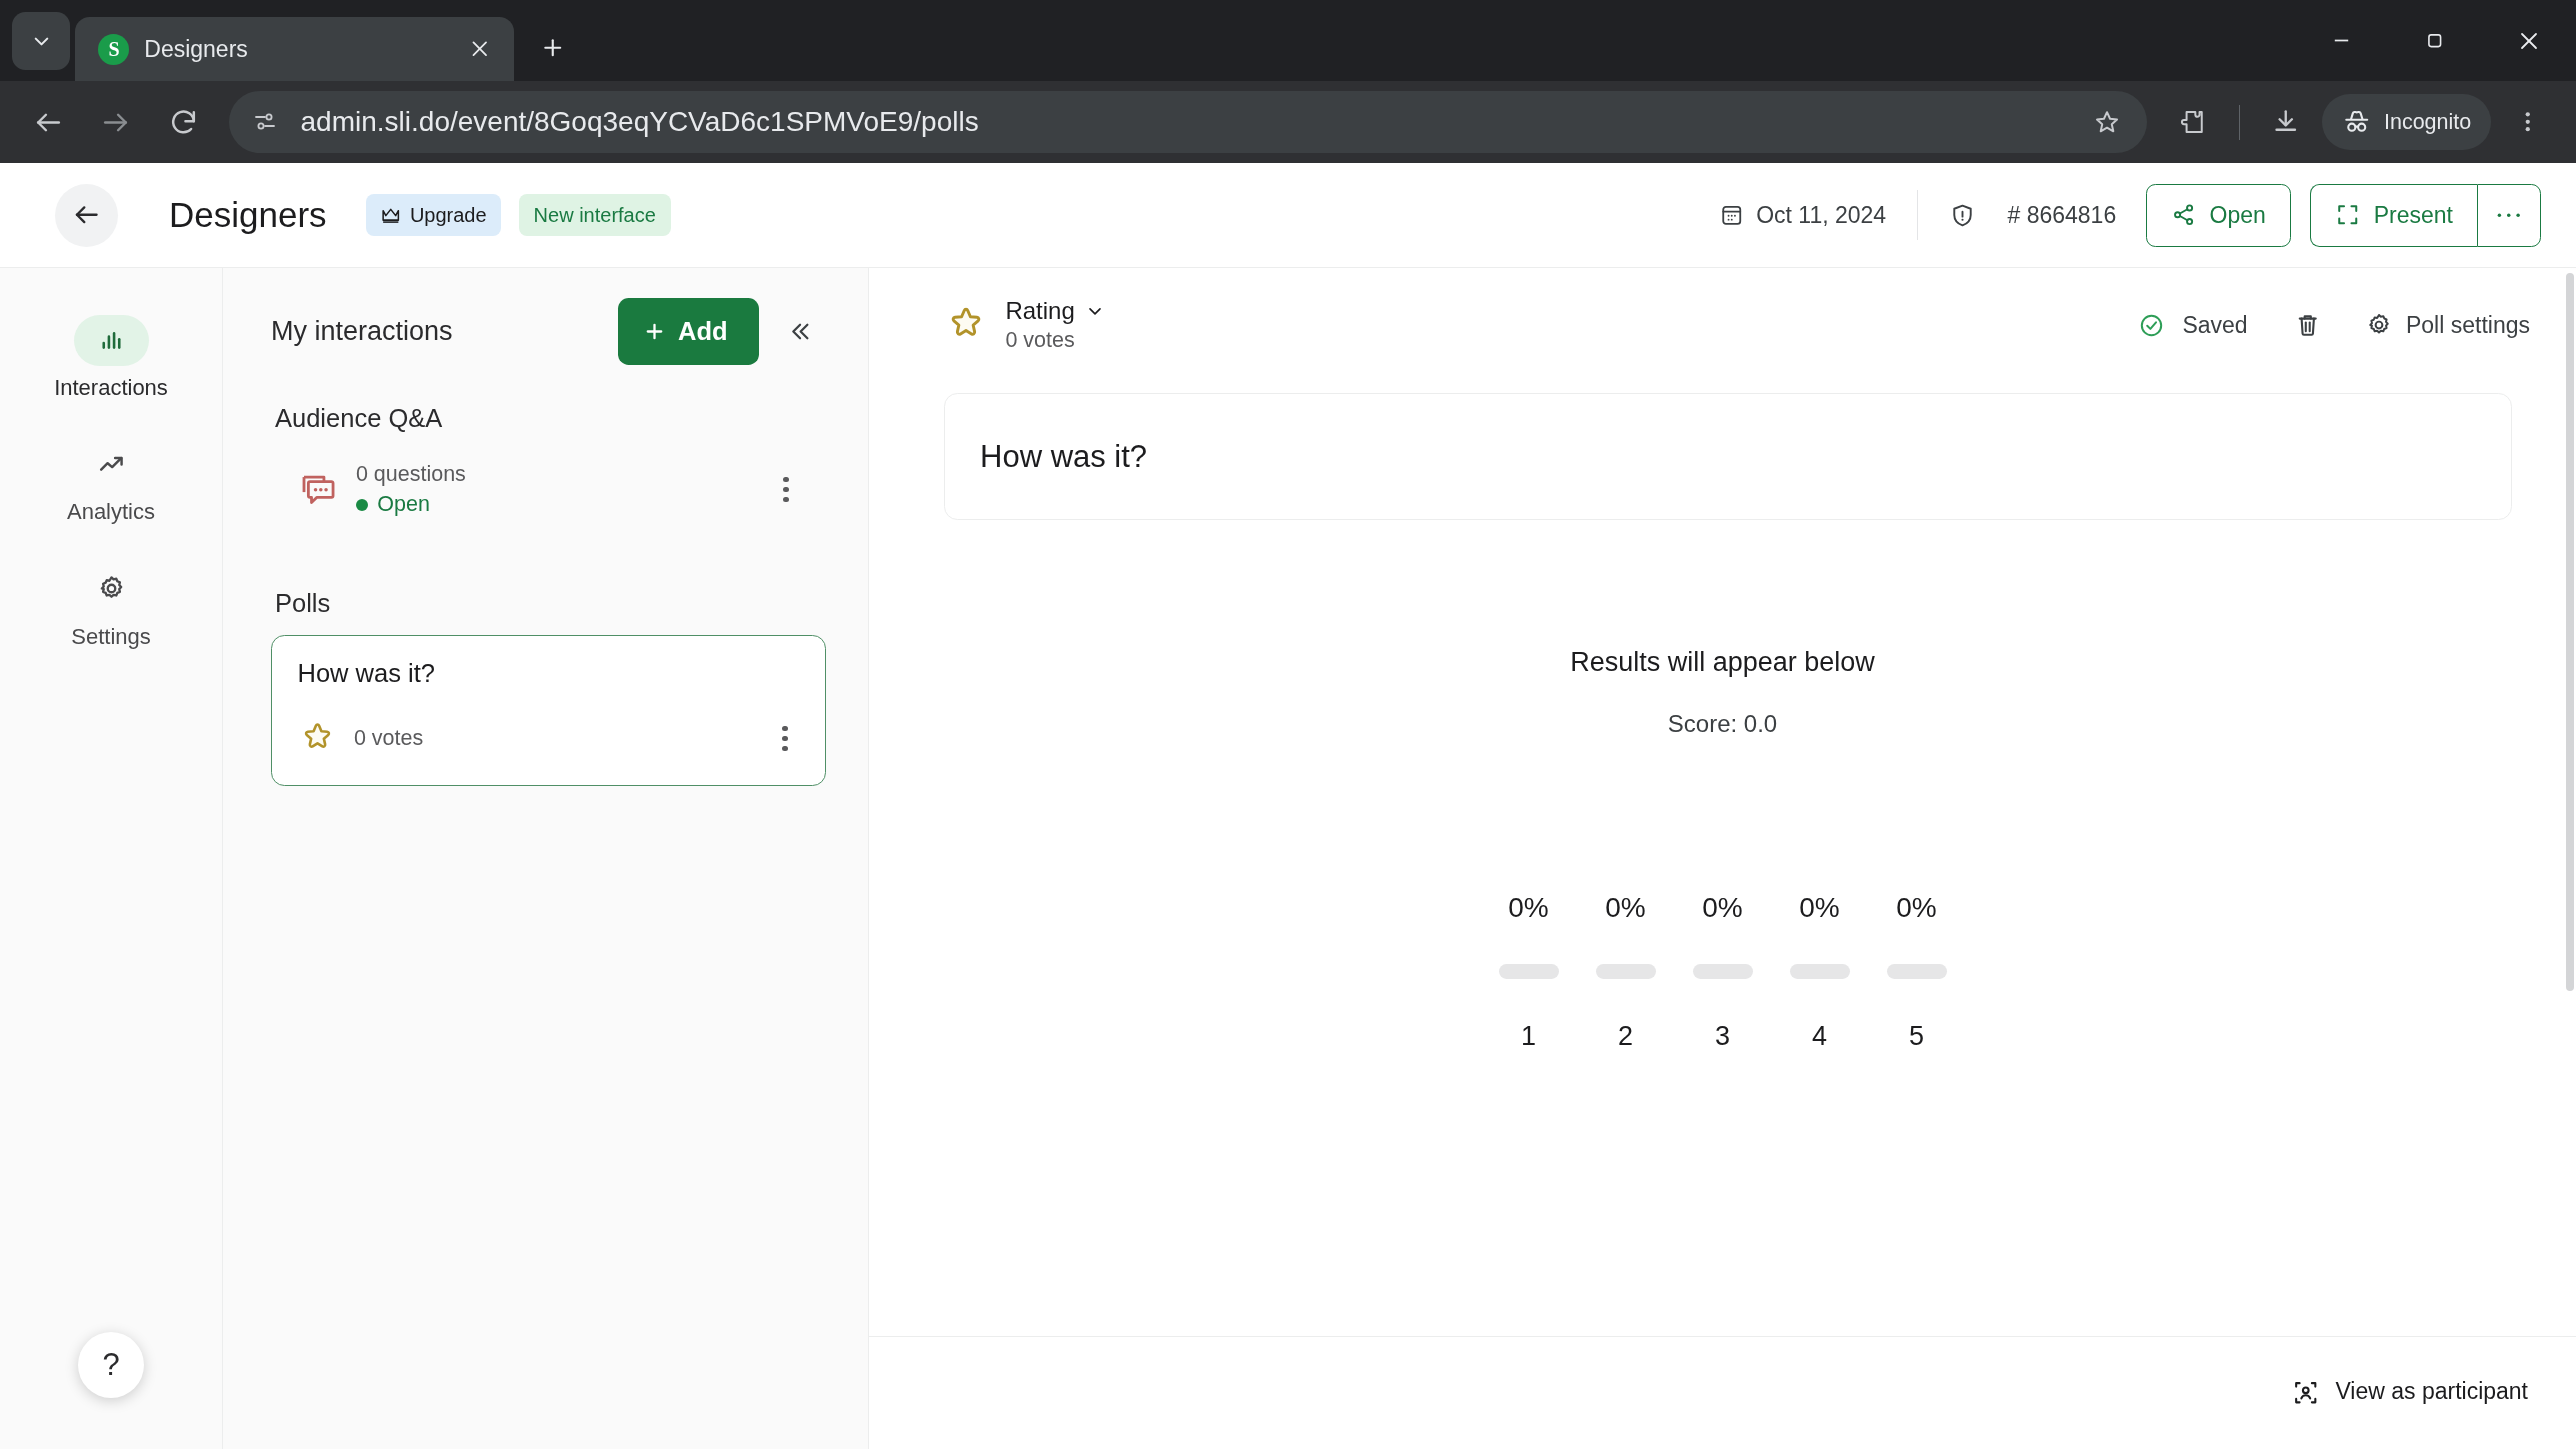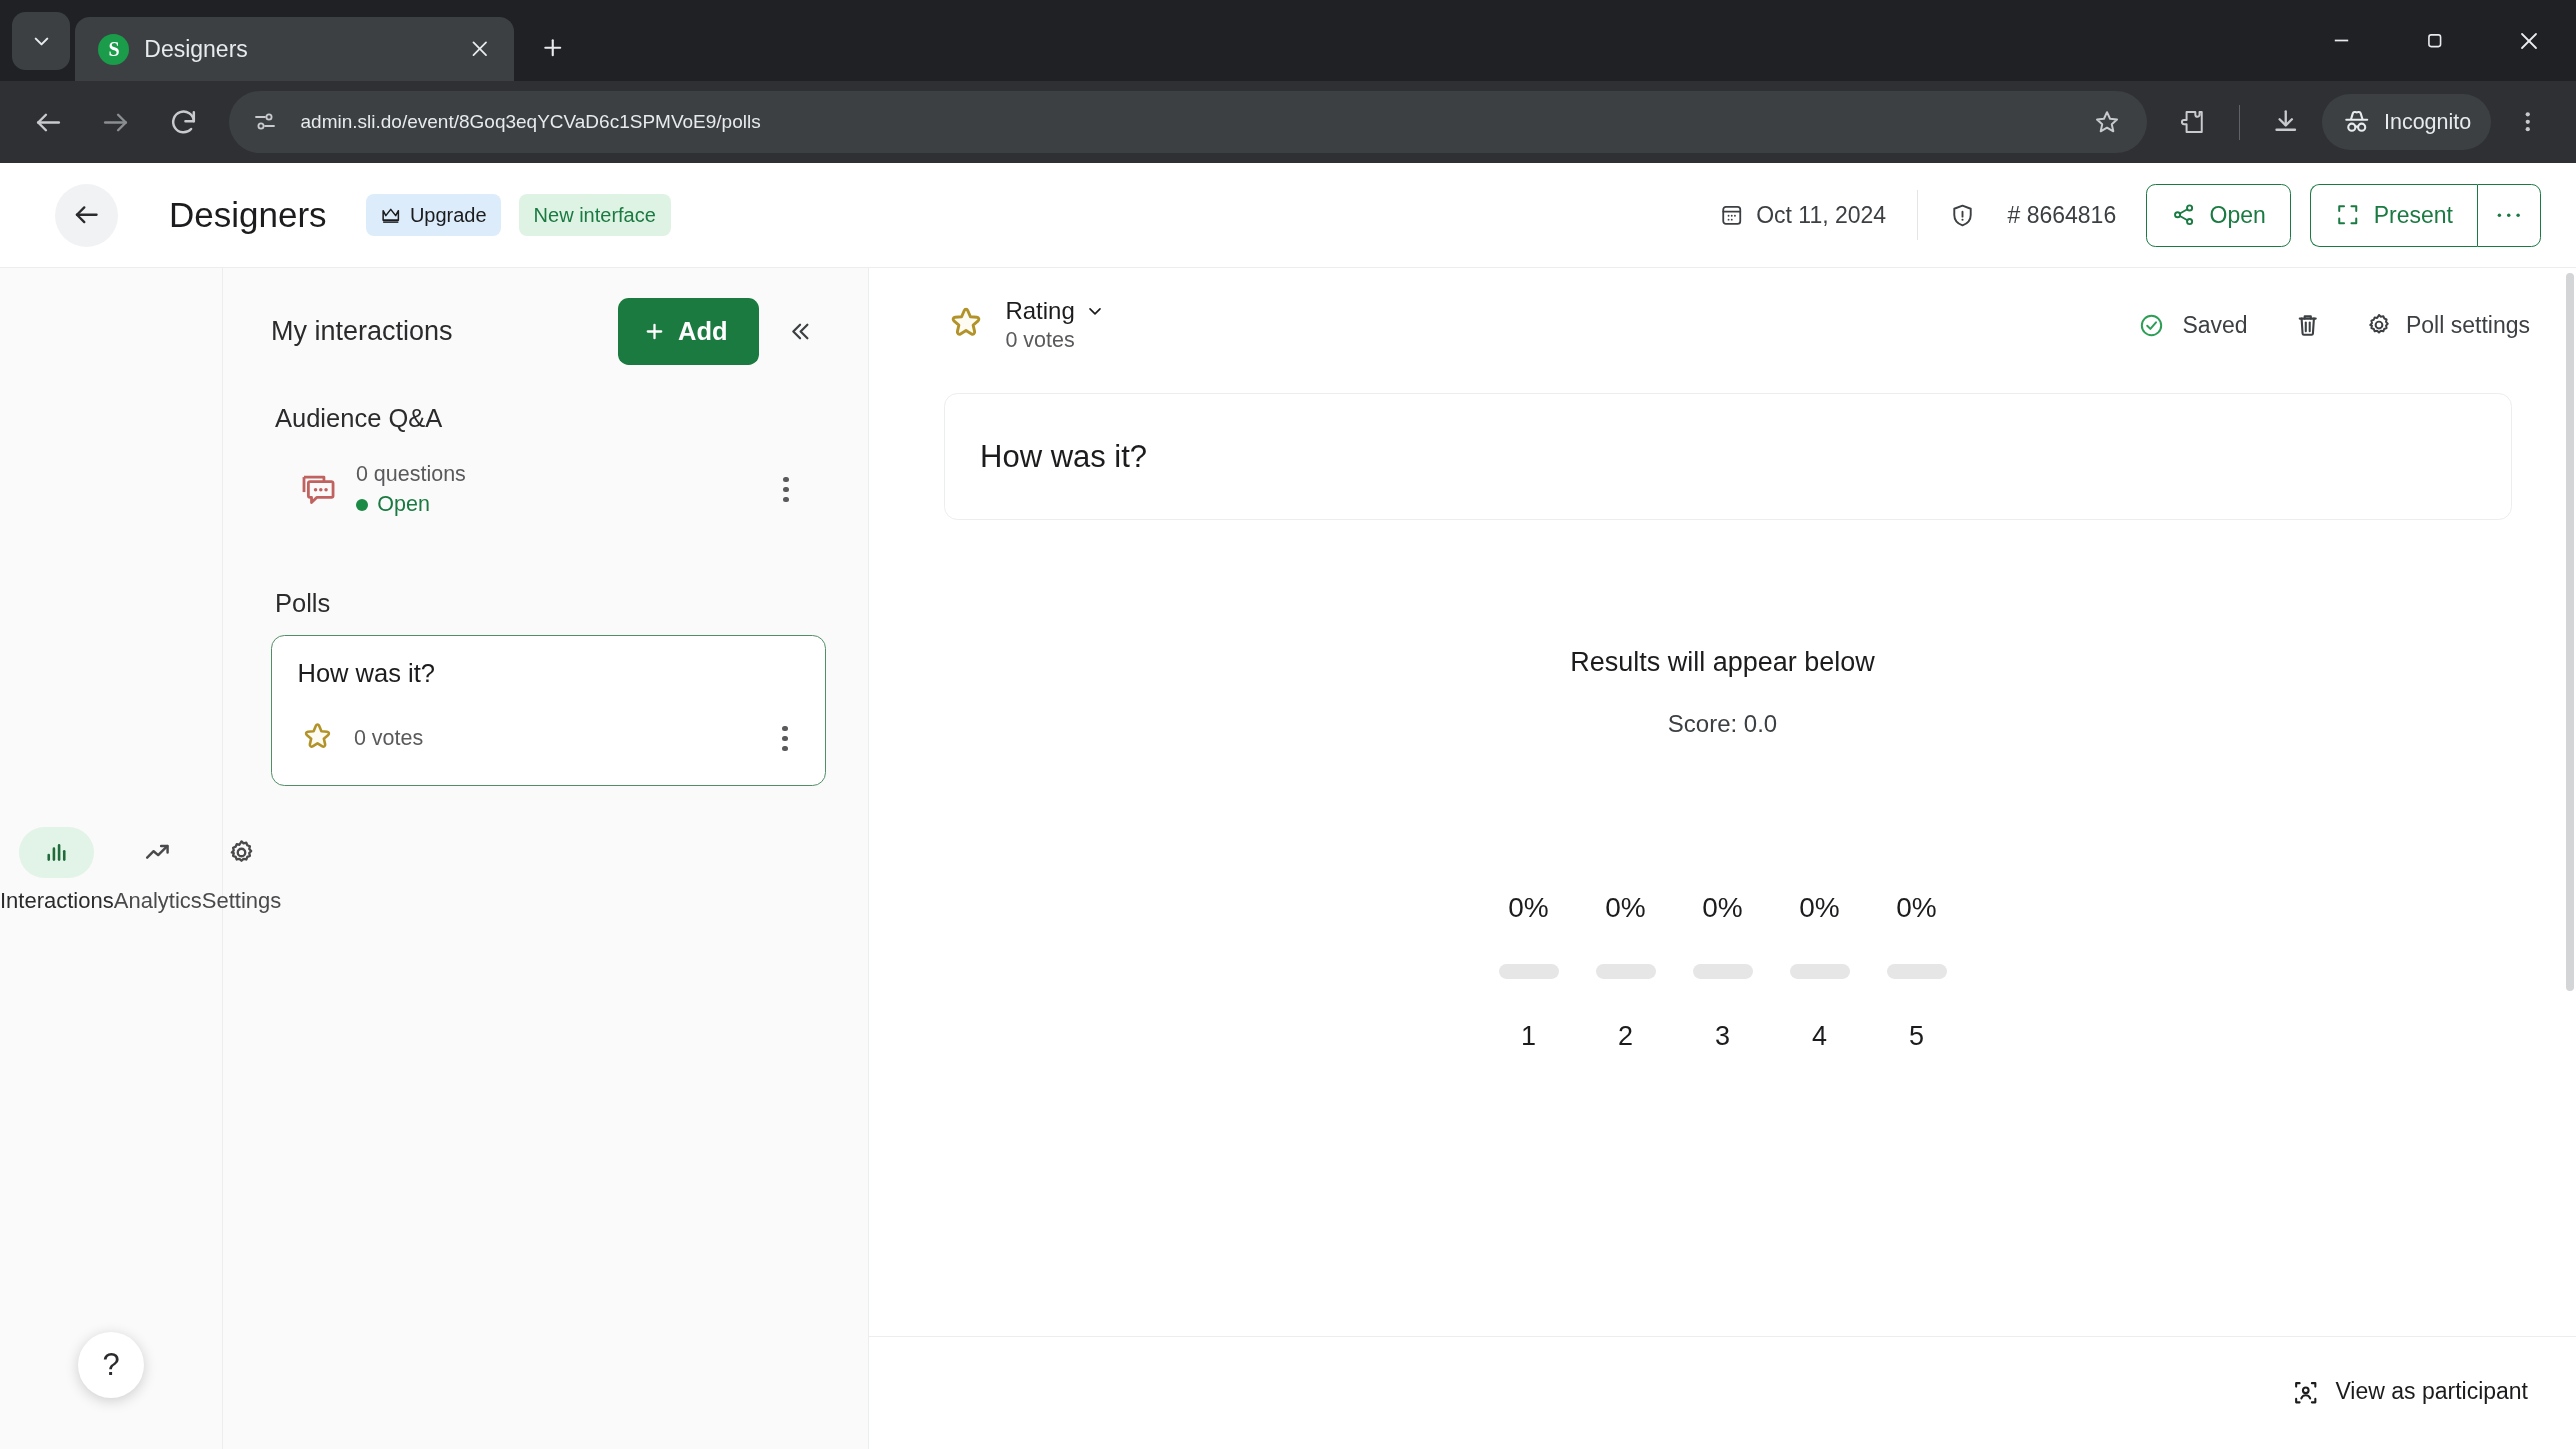--- a/index.html
+++ b/index.html
@@ -53,21 +53,21 @@
   .tb-icon { width: 62px; height: 62px; border-radius: 50%; display: flex; align-items: center; justify-content: center; cursor: pointer; flex: 0 0 auto; }
   .omnibox {
     flex: 1 1 auto; height: 62px; background: #3c4043; border-radius: 32px;
     display: flex; align-items: center; padding: 0 9.4px 0 14.8px; gap: 14.8px;
     margin: 0 9.4px; min-width: 0; cursor: text;
   }
   .omnibox-site-icon {
     width: 42px; height: 42px; border-radius: 50%;
     display: flex; align-items: center; justify-content: center; flex: 0 0 auto; cursor: pointer;
   }
-  .omnibox-url { color: #e8eaed; font-size: 19px; white-space: nowrap; overflow: hidden; text-overflow: ellipsis; flex: 1 1 auto; }
+  .omnibox-url { color: #e8eaed; font-size: 28px; white-space: nowrap; overflow: hidden; text-overflow: ellipsis; flex: 1 1 auto; }
   .omnibox-right { display: flex; align-items: center; gap: 4px; flex: 0 0 auto; }
   .tb-sep { width: 1.3px; height: 35px; background: #5f6368; margin: 0 9.4px; }
   .incognito-pill {
     height: 56px; border-radius: 28px; background: #3c4043;
     display: flex; align-items: center; gap: 12px; padding: 0 20px; cursor: pointer;
   }
   .incognito-pill span { color: #e8eaed; font-size: 21.5px; }
 
   
   .app { flex: 1 1 auto; display: flex; flex-direction: column; background: #fff; min-height: 0; position: relative; }
@@ -101,21 +101,21 @@
     border: 1.3px solid #1a7a42; border-radius: 0 9.4px 9.4px 0; width: 64px;
     display: flex; align-items: center; justify-content: center; color: #1a7a42;
     font-size: 27px; cursor: pointer; background: #fff;
   }
 
   .app-body { flex: 1 1 auto; display: flex; min-height: 0; border-top: 1.3px solid #eceded; }
 
   
   .rail {
     width: 223px; flex: 0 0 223px; background: #fafafa; border-right: 1.3px solid #eceded;
-    display: flex; align-items: center; padding-top: 32px; position: relative;
+    display: flex; flex-direction: column; align-items: center; padding-top: 32px; position: relative;
   }
   .rail-item { width: 100%; display: flex; flex-direction: column; align-items: center; gap: 9.4px; padding: 14.8px 0 23px 0; cursor: pointer; }
   .rail-icon-wrap { width: 75px; height: 51px; border-radius: 25.5px; display: flex; align-items: center; justify-content: center; }
   .rail-item.active .rail-icon-wrap { background: #e2f3e7; }
   .rail-label { font-size: 22px; color: #4a4a4c; }
   .rail-item.active .rail-label { color: #2b2b2d; }
   .help-btn {
     position: absolute; left: 50%; transform: translateX(-50%); bottom: 51px;
     width: 66px; height: 66px; border-radius: 50%; background: #fff;
     box-shadow: 0 2.7px 13.4px rgba(0,0,0,.18); display: flex; align-items: center; justify-content: center;

